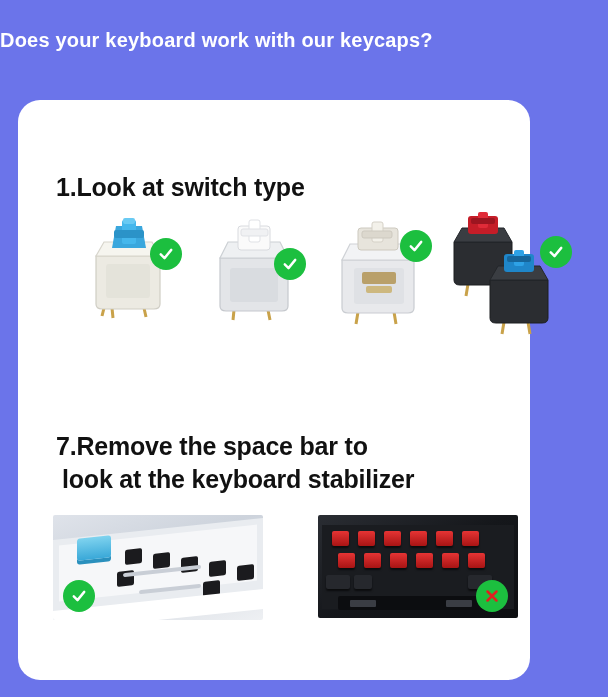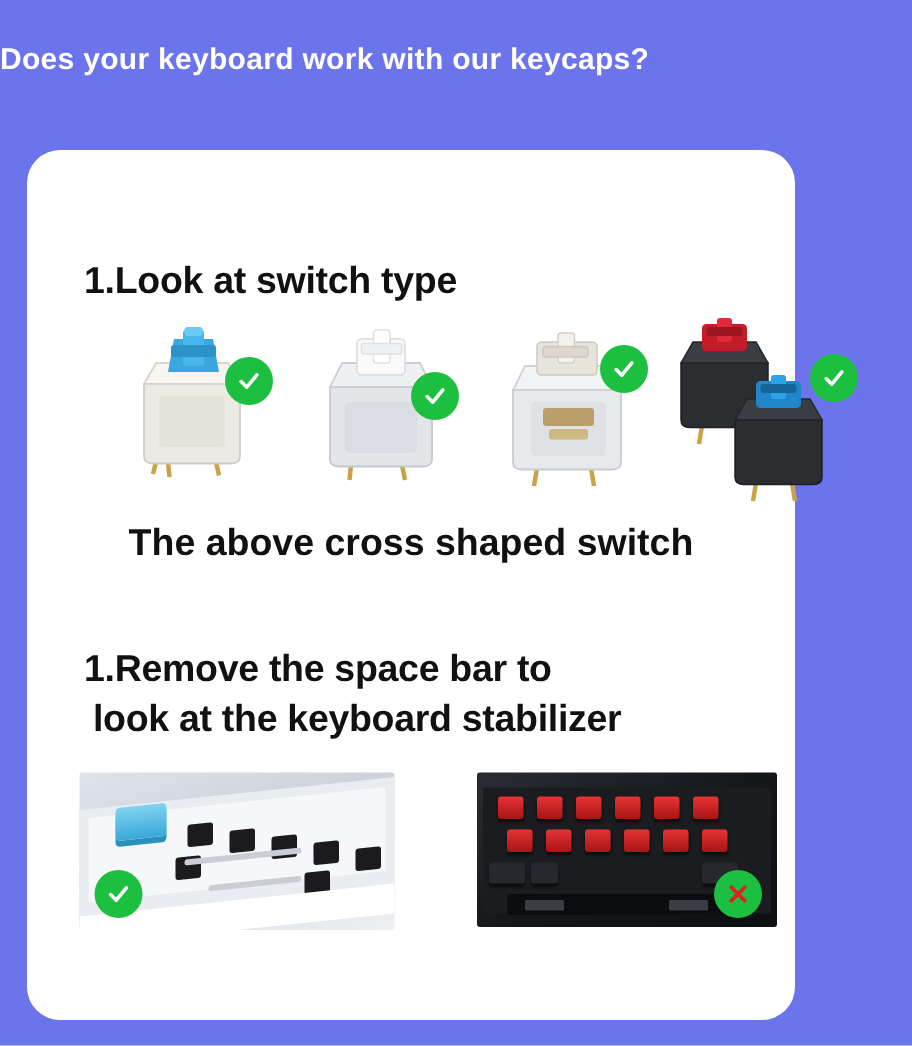--- a/index.html
+++ b/index.html
@@ -272,24 +272,23 @@
       </svg>
       <div class="check-badge" style="left:96px; top:24px;">
         <svg class="badge-glyph" viewBox="0 0 24 24">
           <path d="M5 12.5 L10 17.5 L19 6.5" stroke="#ffffff" stroke-width="3.2" fill="none" stroke-linecap="round" stroke-linejoin="round"></path>
         </svg>
       </div>
     </div>
 
   </div>
 
-  <div class="cross-row-note">The above cross shaped switch</div>
 
   <div class="section-heading step2-heading">
-    <span>1.Remove the space bar to</span>
+    <span>7.Remove the space bar to</span>
     <span class="l2"> look at the keyboard stabilizer</span>
   </div>
 
   <div class="photo photo-left">
     <div class="kb-white-base"></div>
     <div class="kb-white-plate"></div>
     <div class="blue-cap"></div>
     <div class="sw-black" style="left:72px; top:34px;"></div>
     <div class="sw-black" style="left:100px; top:38px;"></div>
     <div class="sw-black" style="left:128px; top:42px;"></div>

